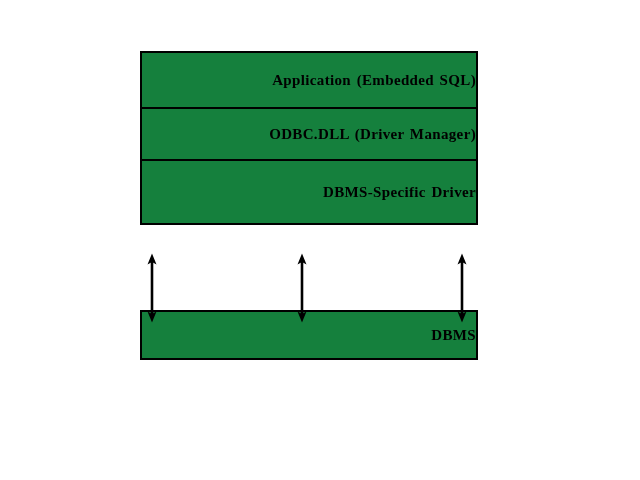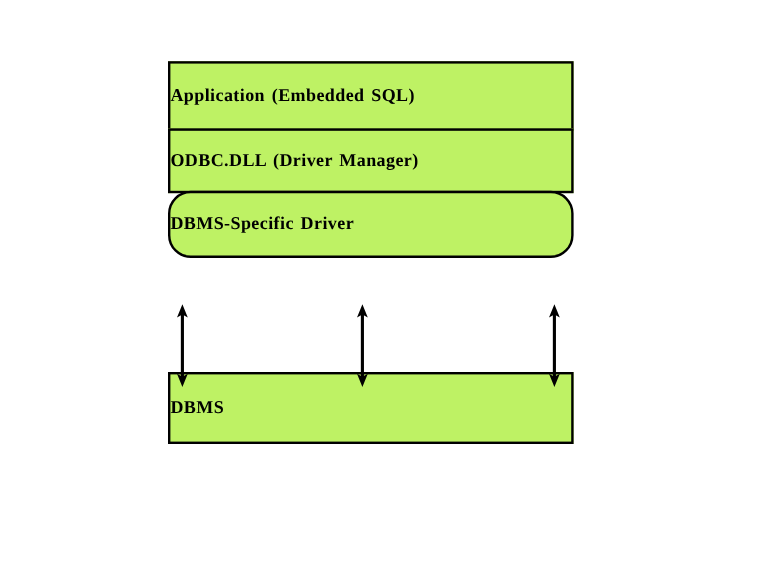--- a/index.html
+++ b/index.html
@@ -14,38 +14,38 @@
     background: #ffffff;
     overflow: hidden;
     font-family: "Liberation Serif", "DejaVu Serif", serif;
   }
   .box {
     position: absolute;
     left: 140px;
     width: 338px;
     box-sizing: border-box;
     border: 2px solid #000000;
-    background: #bef264;
+    background: #15803d;
     display: flex;
     align-items: center;
-    justify-content: flex-start;
+    justify-content: flex-end;
   }
   .box span {
     font-weight: bold;
     font-size: 15px;
     letter-spacing: 0.35px;
     word-spacing: 1.5px;
     color: #000000;
     white-space: nowrap;
   }
   .layer-0 { top: 51px;  height: 58px; }
   .layer-1 { top: 107px; height: 54px; }
-  .layer-2 { top: 159px; height: 56px; border-radius: 19px; }
+  .layer-2 { top: 159px; height: 66px; }
   .layer-3 { top: 211px; height: 56px; }
-  .dbms-box { top: 310px; height: 60px; }
+  .dbms-box { top: 310px; height: 50px; }
   .arrows {
     position: absolute;
     left: 0;
     top: 0;
     width: 640px;
     height: 480px;
     pointer-events: none;
   }
 </style>
 </head>

